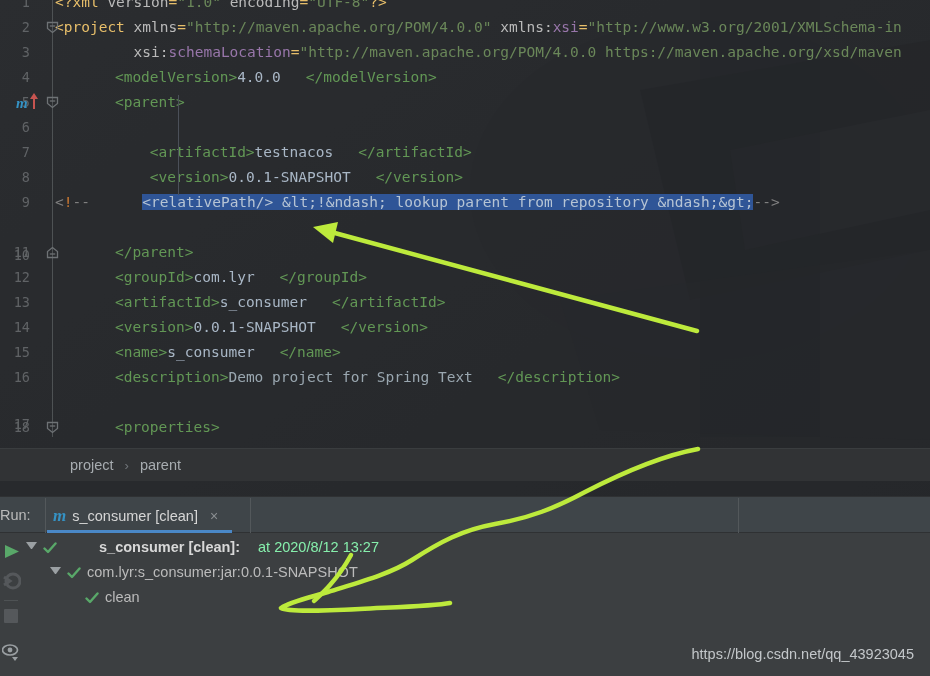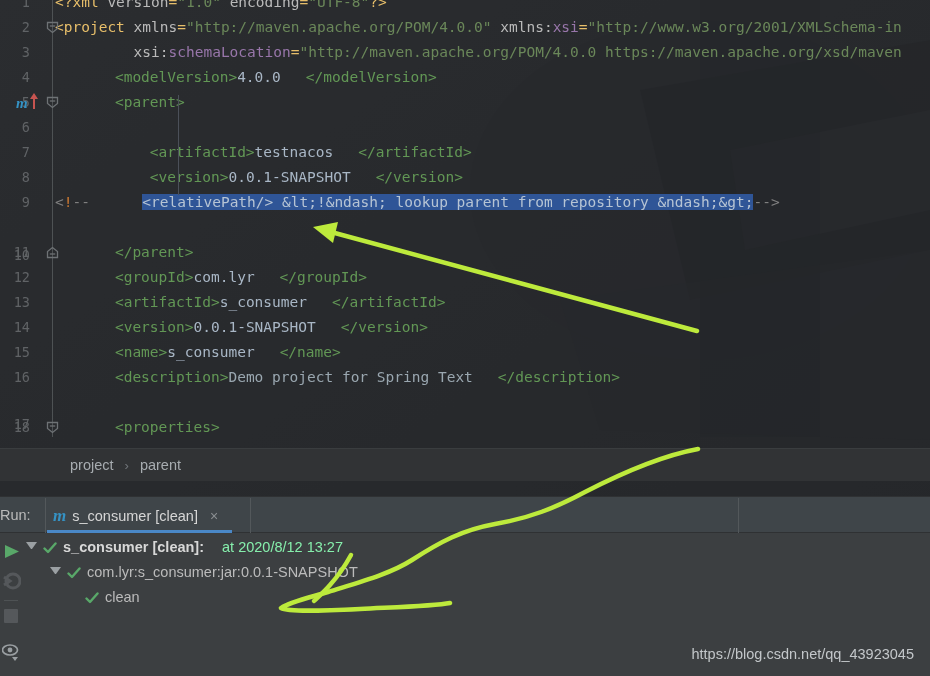--- a/index.html
+++ b/index.html
@@ -144,21 +144,21 @@
     position: absolute; height: 25px; line-height: 25px;
     display: flex; align-items: center; gap: 6px;
     font-size: 14.5px; color: #bbbbbb; white-space: nowrap;
   }
   .tri {
     width: 11px; height: 11px; display: inline-block;
     border-left: 5.5px solid transparent; border-right: 5.5px solid transparent;
     border-top: 7px solid #9ba0a3;
   }
   .chk { width: 14px; height: 14px; display:inline-block; }
-  .bold { font-weight: 700; color: #d8d8d8; }
+  .bold { font-weight: 700; color: #d8d8d8; margin-left: 36px; }
   .dim { color: #86efac; margin-left: 12px; }
 
   .lt-icon { position: absolute; z-index: 7; }
 
   
   .watermark {
     position: absolute; right: 16px; bottom: 14px; z-index: 9;
     color: #c3c7ca; font-size: 14.5px; font-family: "Liberation Sans", sans-serif;
   }
 

